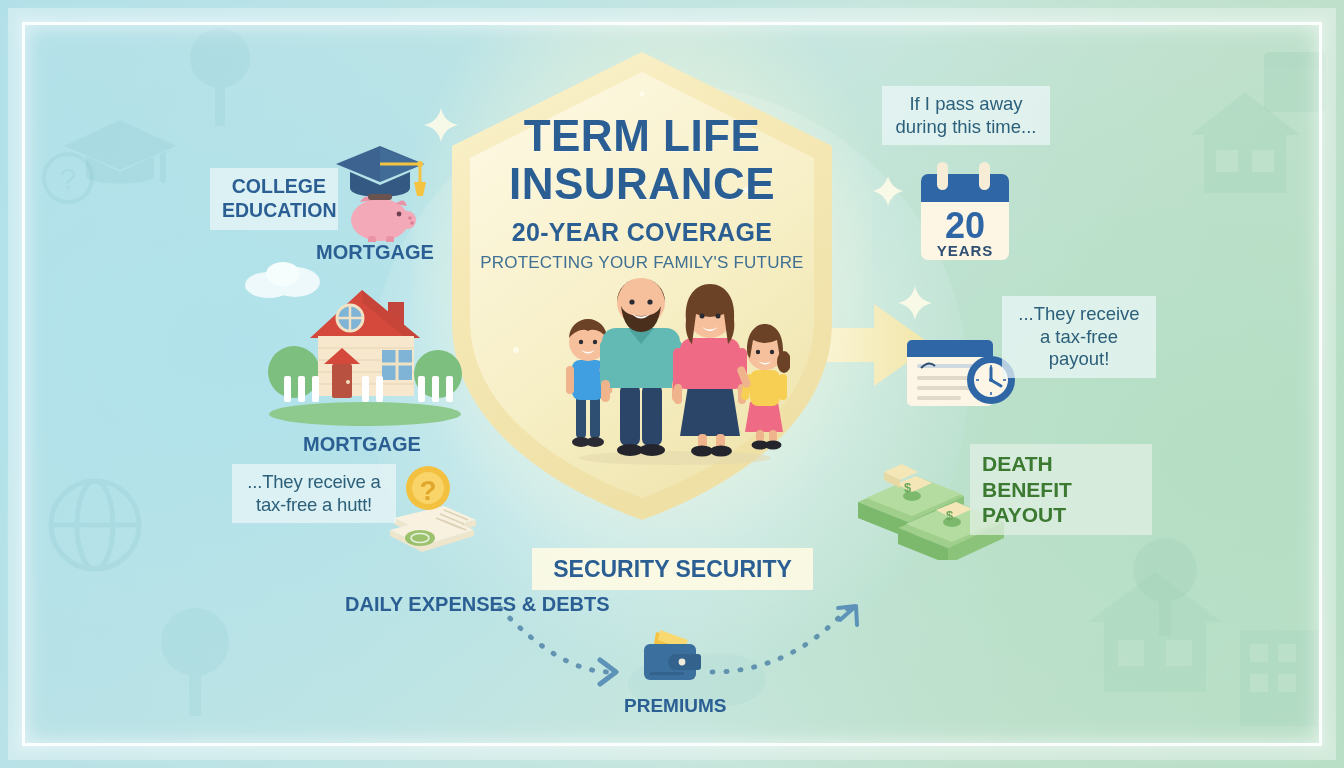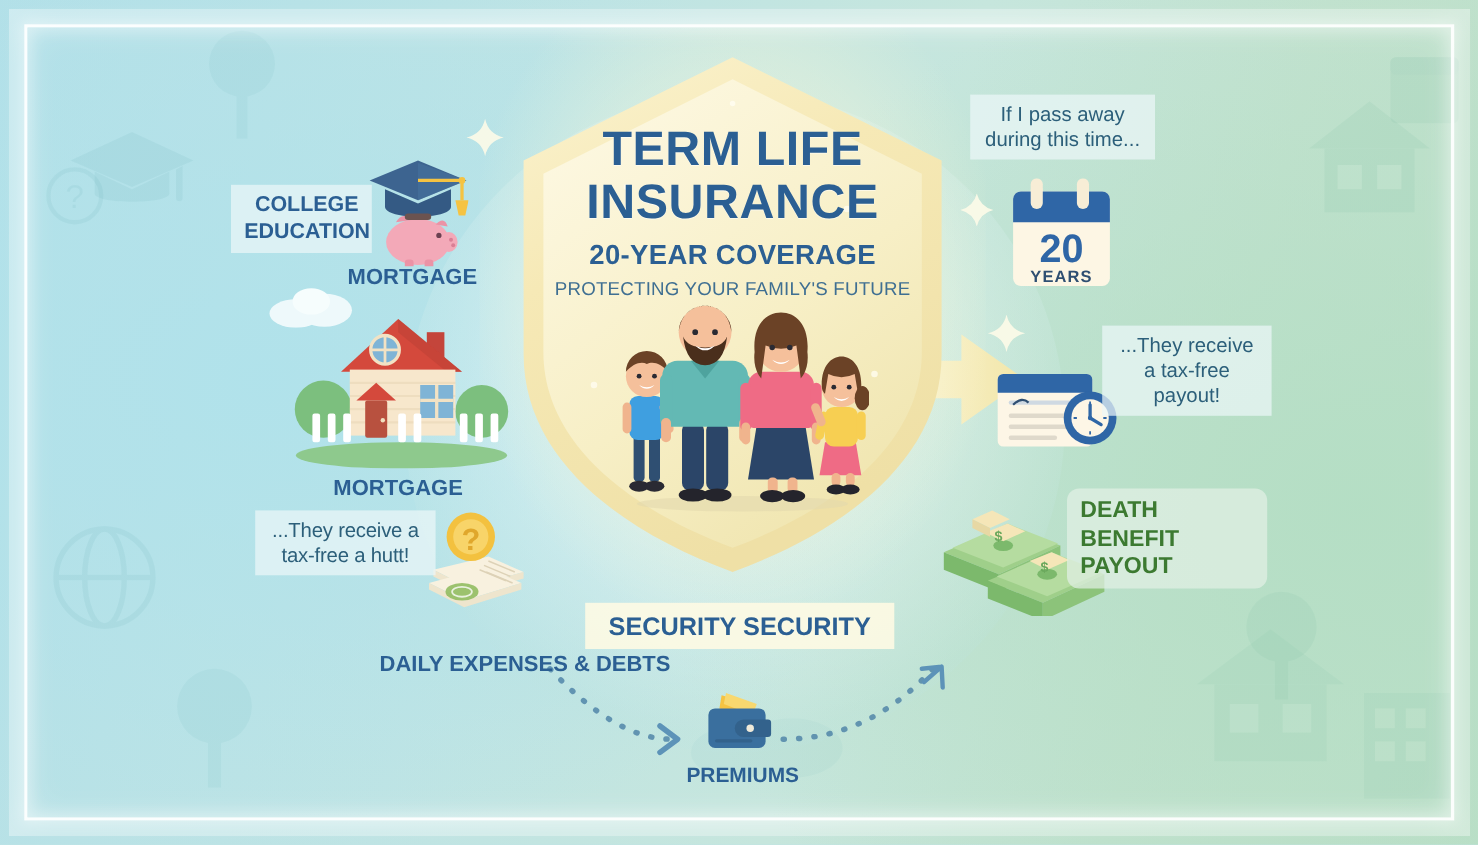--- a/index.html
+++ b/index.html
@@ -35,21 +35,21 @@
 
   
   .halo {
     position:absolute; left:368px; top:84px; width:600px; height:600px;
     border-radius:50%;
     background:radial-gradient(circle at 50% 42%, rgba(255,255,255,.52) 0%, rgba(236,248,248,.34) 45%, rgba(190,228,226,.16) 72%, rgba(190,228,226,0) 100%);
     z-index:2;
   }
 
   
-  .shield-wrap { position:absolute; left:470px; top:50px; width:392px; height:472px; z-index:12; }
+  .shield-wrap { position:absolute; left:446px; top:50px; width:392px; height:472px; z-index:12; }
   .shield-glow {
     position:absolute; left:-34px; top:-28px; width:460px; height:530px;
     background:radial-gradient(ellipse at 50% 45%, rgba(255,252,225,.70) 0%, rgba(255,250,215,.30) 50%, rgba(255,250,215,0) 76%);
   }
   .shield-svg { position:absolute; inset:0; }
 
   .shield-text { position:absolute; left:0; top:64px; width:392px; text-align:center; z-index:14; }
   .t-line1, .t-line2 {
     font-size:44px; font-weight:bold; letter-spacing:.5px; color:#2b5f93;
     line-height:1.0; text-shadow:0 1px 0 rgba(255,255,255,.5);
@@ -68,21 +68,21 @@
   
   .arrow { position:absolute; left:762px; top:300px; width:172px; height:90px; z-index:11; }
 
   
   .chip {
     position:absolute; padding:7px 12px; color:#2b5f93; z-index:22;
     font-weight:bold; line-height:1.22;
   }
   .chip-light { background:rgba(236,246,248,.72); }
   .chip-cream { background:rgba(255,250,228,.88); }
-  .chip-green { background:rgba(226,240,228,.72); color:#3c7a31;border-radius:11px; }
+  .chip-green { background:rgba(226,240,228,.72); color:#3c7a31; }
   .plain { position:absolute; color:#2b5f93; font-weight:bold; z-index:22; line-height:1.22; }
 
   
   #college-chip { left:210px; top:168px; width:128px; font-size:19.5px; text-align:right; }
   #mortgage-top { left:316px; top:240px; font-size:20px; }
   #mortgage-mid { left:303px; top:432px; font-size:20px; }
   #passaway-chip { left:882px; top:86px; width:168px; font-size:18.5px; font-weight:normal; color:#2c5f7a; text-align:center; }
   #payout-chip   { left:1002px; top:296px; width:154px; font-size:18.5px; font-weight:normal; color:#2c5f7a; text-align:center; }
   #payout-chip2  { left:232px; top:464px; width:164px; font-size:18.5px; font-weight:normal; color:#2c5f7a; text-align:center; letter-spacing:-.2px;}
   #death-chip    { left:970px; top:444px; width:182px; font-size:21px; }

